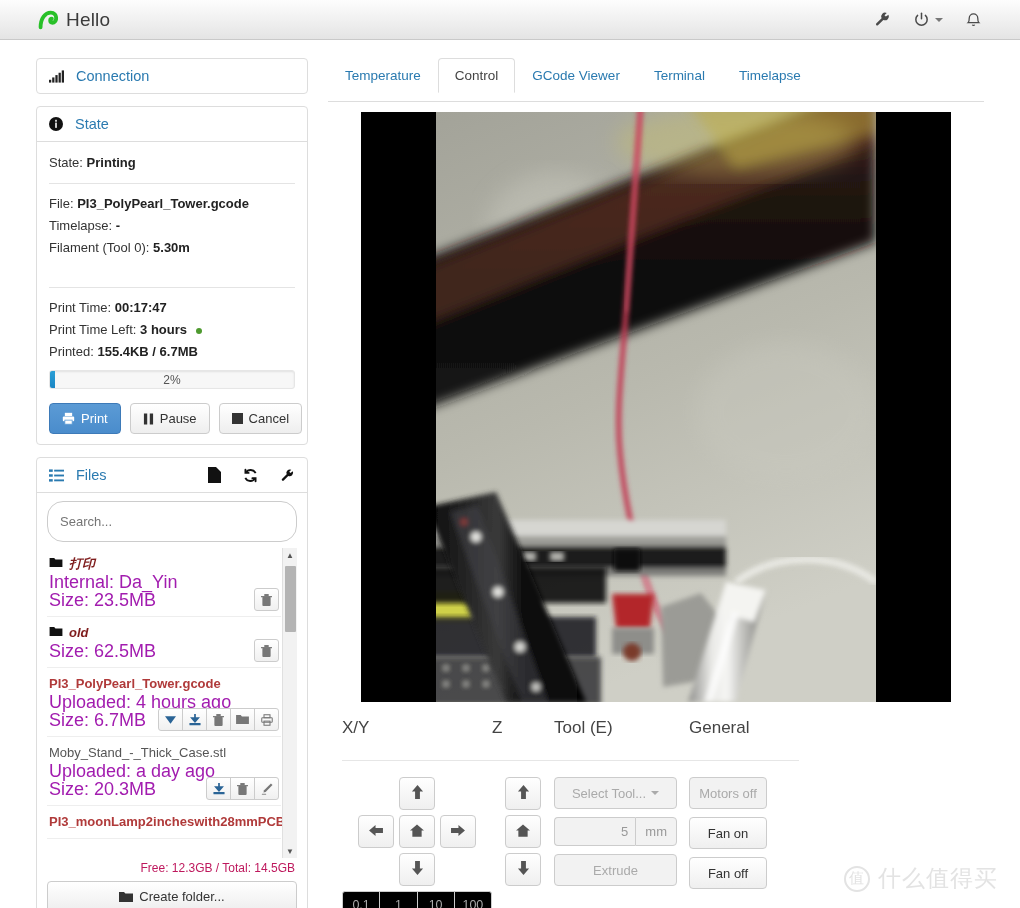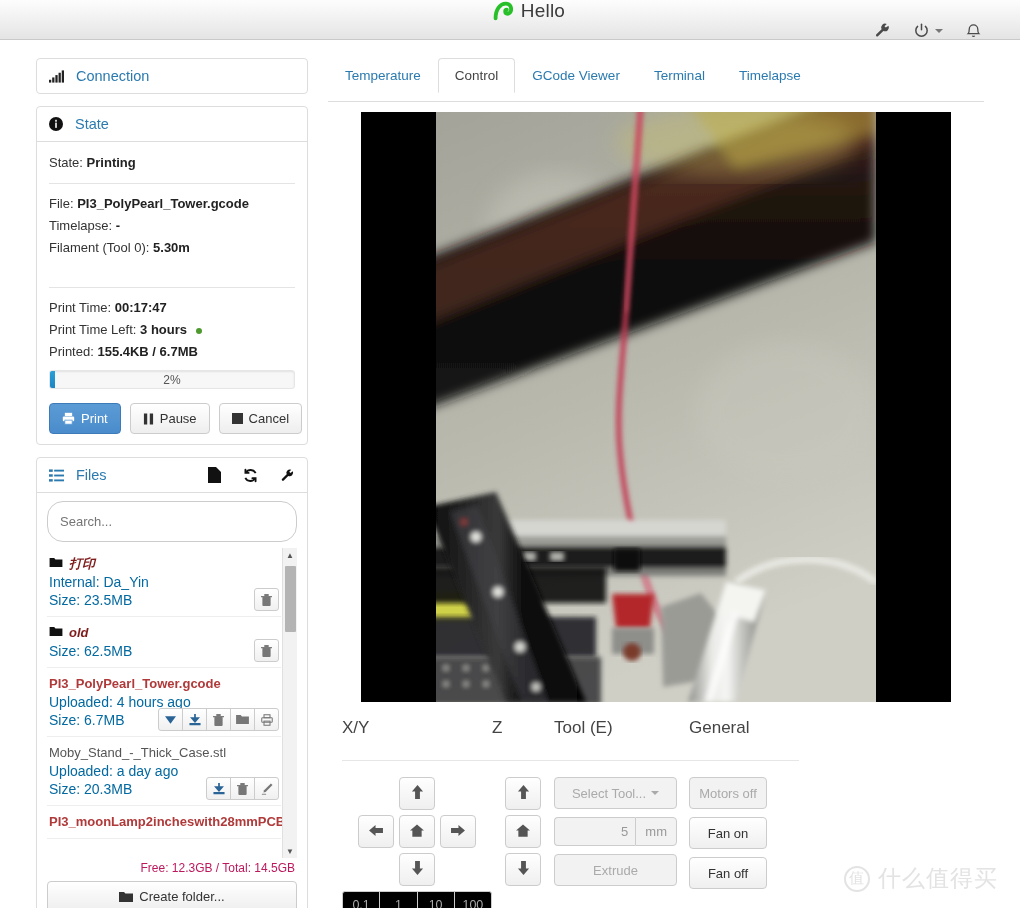--- a/index.html
+++ b/index.html
@@ -12,21 +12,20 @@
     position:relative;
   }
 
   
   #navbar {
     height:40px; width:100%;
     background:linear-gradient(to bottom,#fdfdfd 0%,#f2f2f2 45%,#e4e4e4 100%);
     border-bottom:1px solid #c9c9c9;
     display:flex; align-items:center;
     position:relative;
-    flex-direction:column;
   }
   #brand { display:flex; align-items:center; margin-left:36px; }
   #brand .logo { width:22px; height:22px; margin-right:8px; }
   #brand .title { font-size:19px; color:#3b3b3b; letter-spacing:.2px; }
   #nav-right { margin-left:auto; display:flex; align-items:center; gap:22px; margin-right:38px; }
   #nav-right .navicon { color:#4a4a4a; display:flex; align-items:center; cursor:pointer; }
   .caret-down {
     width:0;height:0;border-left:4px solid transparent;border-right:4px solid transparent;
     border-top:4px solid #777; margin-left:5px;
   }
@@ -90,21 +89,21 @@
   }
   .filelist {
     position:relative; height:310px; overflow:hidden;
     margin:0 10px; border-top:0;
   }
   .fl-inner { padding-right:16px; }
   .file-item { padding:7px 2px 7px 2px; border-bottom:1px solid #eee; position:relative; }
   .file-item .fname { font-size:13px; color:#555; line-height:18px; }
   .file-item .fname.gcode { color:#b03a3a; font-weight:bold; }
   .file-item .fname.folder { color:#7f1d1d; font-weight:bold;font-style:italic; }
-  .file-item .fsub { font-size:14px; color:#0369a1; line-height:18px; }
+  .file-item .fsub { font-size:18px; color:#a21caf; line-height:18px; }
   .file-actions { position:absolute; right:2px; bottom:5px; display:flex; }
   .fa-btn {
     width:25px;height:23px; border:1px solid #ccc; background:linear-gradient(to bottom,#fff,#f0f0f0);
     display:flex;align-items:center;justify-content:center; color:#777; font-size:11px; cursor:pointer;
     margin-left:-1px;
   }
   .fa-btn:first-child { border-radius:3px 0 0 3px; margin-left:0; }
   .fa-btn:last-child { border-radius:0 3px 3px 0; }
   .fa-btn.single { border-radius:3px; }
   .fa-btn.blue { color:#2a6496; }

